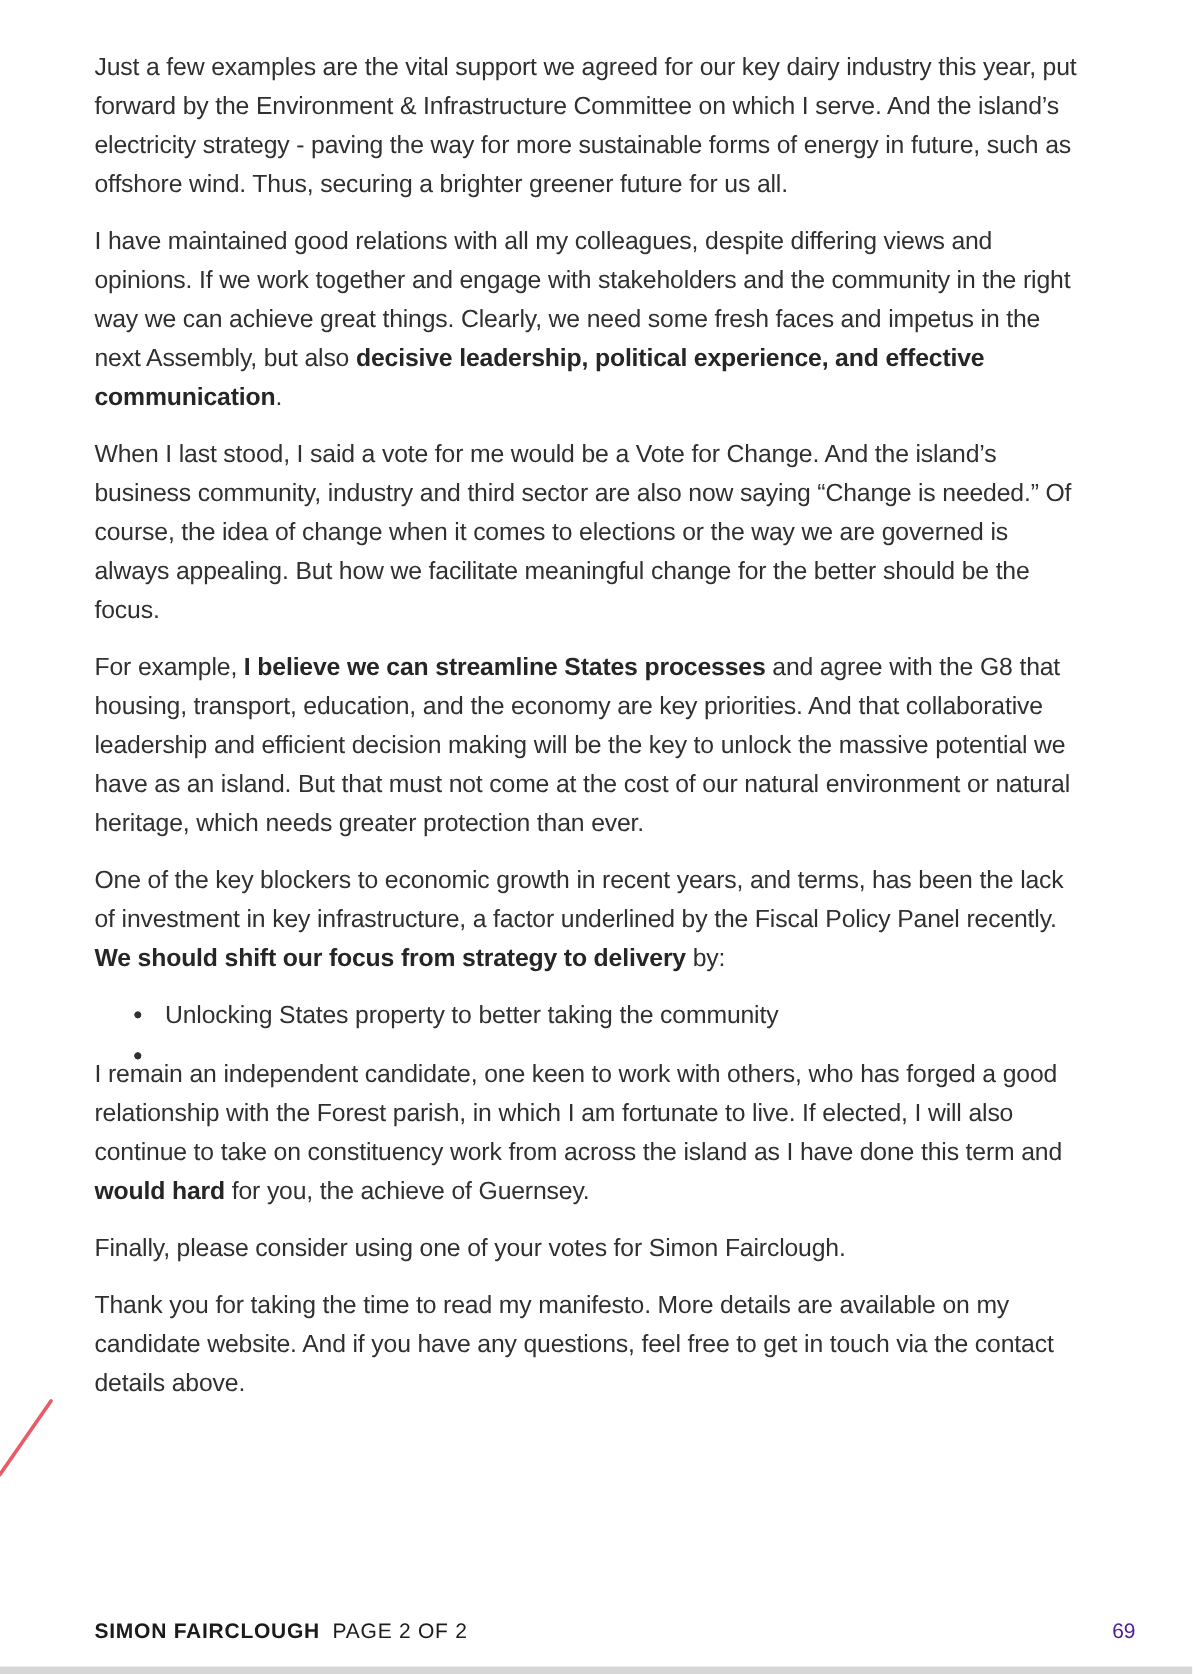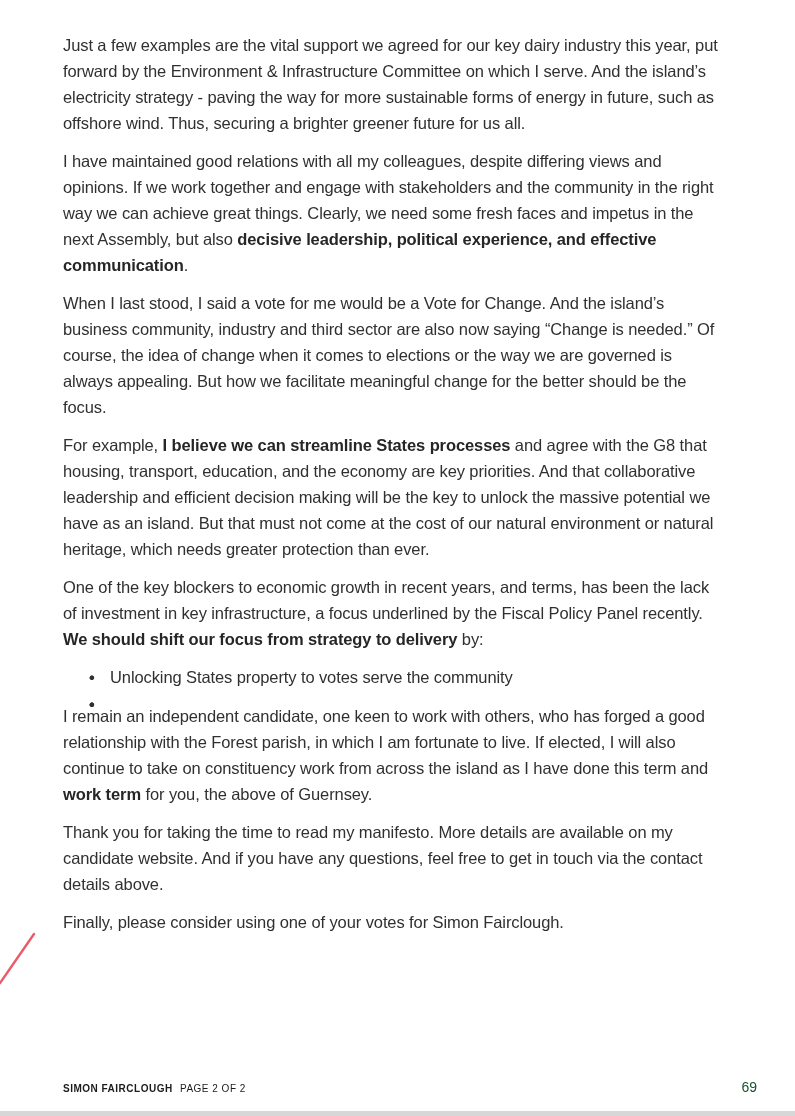--- a/index.html
+++ b/index.html
@@ -41,30 +41,30 @@
   .footer {
     position: absolute;
     left: 63px;
     top: 1079px;
     width: 694px;
     display: flex;
     justify-content: space-between;
     align-items: baseline;
   }
   .footer-left {
-    font-size: 10px;
+    font-size: 14px;
     letter-spacing: 0.5px;
     color: #1b1b1b;
     white-space: nowrap;
   }
   .footer-name { font-weight: 700; }
   .footer-pagelabel { font-weight: 400; margin-left: 4px; }
   .footer-pagenum {
     font-size: 14px;
-    color: #14532d;
+    color: #4c1d95;
   }
   .accent-svg {
     position: absolute;
     left: 0;
     top: 928px;
   }
   .bottom-edge {
     position: absolute;
     left: 0;
     bottom: 0;
@@ -81,35 +81,35 @@
   <div class="content">
 
     <p class="para"><span>Just a few examples are the vital support we agreed for our key dairy industry this year, put forward by the Environment &amp; Infrastructure Committee on which I serve. And the island’s electricity strategy - paving the way for more sustainable forms of energy in future, such as offshore wind. Thus, securing a brighter greener future for us all.</span></p>
 
     <p class="para"><span>I have maintained good relations with all my colleagues, despite differing views and opinions. If we work together and engage with stakeholders and the community in the right way we can achieve great things. Clearly, we need some fresh faces and impetus in the next Assembly, but also </span><span class="b">decisive leadership, political experience, and effective communication</span><span>.</span></p>
 
     <p class="para"><span>When I last stood, I said a vote for me would be a Vote for Change. And the island’s business community, industry and third sector are also now saying “Change is needed.” Of course, the idea of change when it comes to elections or the way we are governed is always appealing. But how we facilitate meaningful change for the better should be the focus.</span></p>
 
     <p class="para"><span>For example, </span><span class="b">I believe we can streamline States processes</span><span> and agree with the G8 that housing, transport, education, and the economy are key priorities. And that collaborative leadership and efficient decision making will be the key to unlock the massive potential we have as an island. But that must not come at the cost of our natural environment or natural heritage, which needs greater protection than ever.</span></p>
 
-    <p class="para"><span>One of the key blockers to economic growth in recent years, and terms, has been the lack of investment in key infrastructure, a focus underlined by the Fiscal Policy Panel recently. </span><span class="b">We should shift our focus from strategy to delivery</span><span> by:</span></p>
+    <p class="para"><span>One of the key blockers to economic growth in recent years, and terms, has been the lack of investment in key infrastructure, a factor underlined by the Fiscal Policy Panel recently. </span><span class="b">We should shift our focus from strategy to delivery</span><span> by:</span></p>
 
     <ul class="bullets">
       <li><span class="dot">•</span></li>
-      <li><span class="dot">•</span><span>Unlocking States property to votes serve the community</span></li>
+      <li><span class="dot">•</span><span>Unlocking States property to better taking the community</span></li>
       <li><span class="dot">•</span></li>
       <li><span class="dot">•</span></li>
       <li><span class="dot">•</span></li>
     </ul>
 
-    <p class="para"><span>I remain an independent candidate, one keen to work with others, who has forged a good relationship with the Forest parish, in which I am fortunate to live. If elected, I will also continue to take on constituency work from across the island as I have done this term and </span><span class="b">work term</span><span> for you, the above of Guernsey.</span></p>
+    <p class="para"><span>I remain an independent candidate, one keen to work with others, who has forged a good relationship with the Forest parish, in which I am fortunate to live. If elected, I will also continue to take on constituency work from across the island as I have done this term and </span><span class="b">would hard</span><span> for you, the achieve of Guernsey.</span></p>
+
+    <p class="para"><span>Finally, please consider using one of your votes for Simon Fairclough.</span></p>
 
     <p class="para"><span>Thank you for taking the time to read my manifesto. More details are available on my candidate website. And if you have any questions, feel free to get in touch via the contact details above.</span></p>
-
-    <p class="para"><span>Finally, please consider using one of your votes for Simon Fairclough.</span></p>
 
   </div>
 
   <svg class="accent-svg" width="38" height="58">
     <line x1="0" y1="55" x2="34" y2="6" stroke-width="2.4" stroke-linecap="round" stroke="#ea5a68"></line>
   </svg>
 
   <div class="footer">
     <div class="footer-left">
       <span class="footer-name">SIMON FAIRCLOUGH</span>

